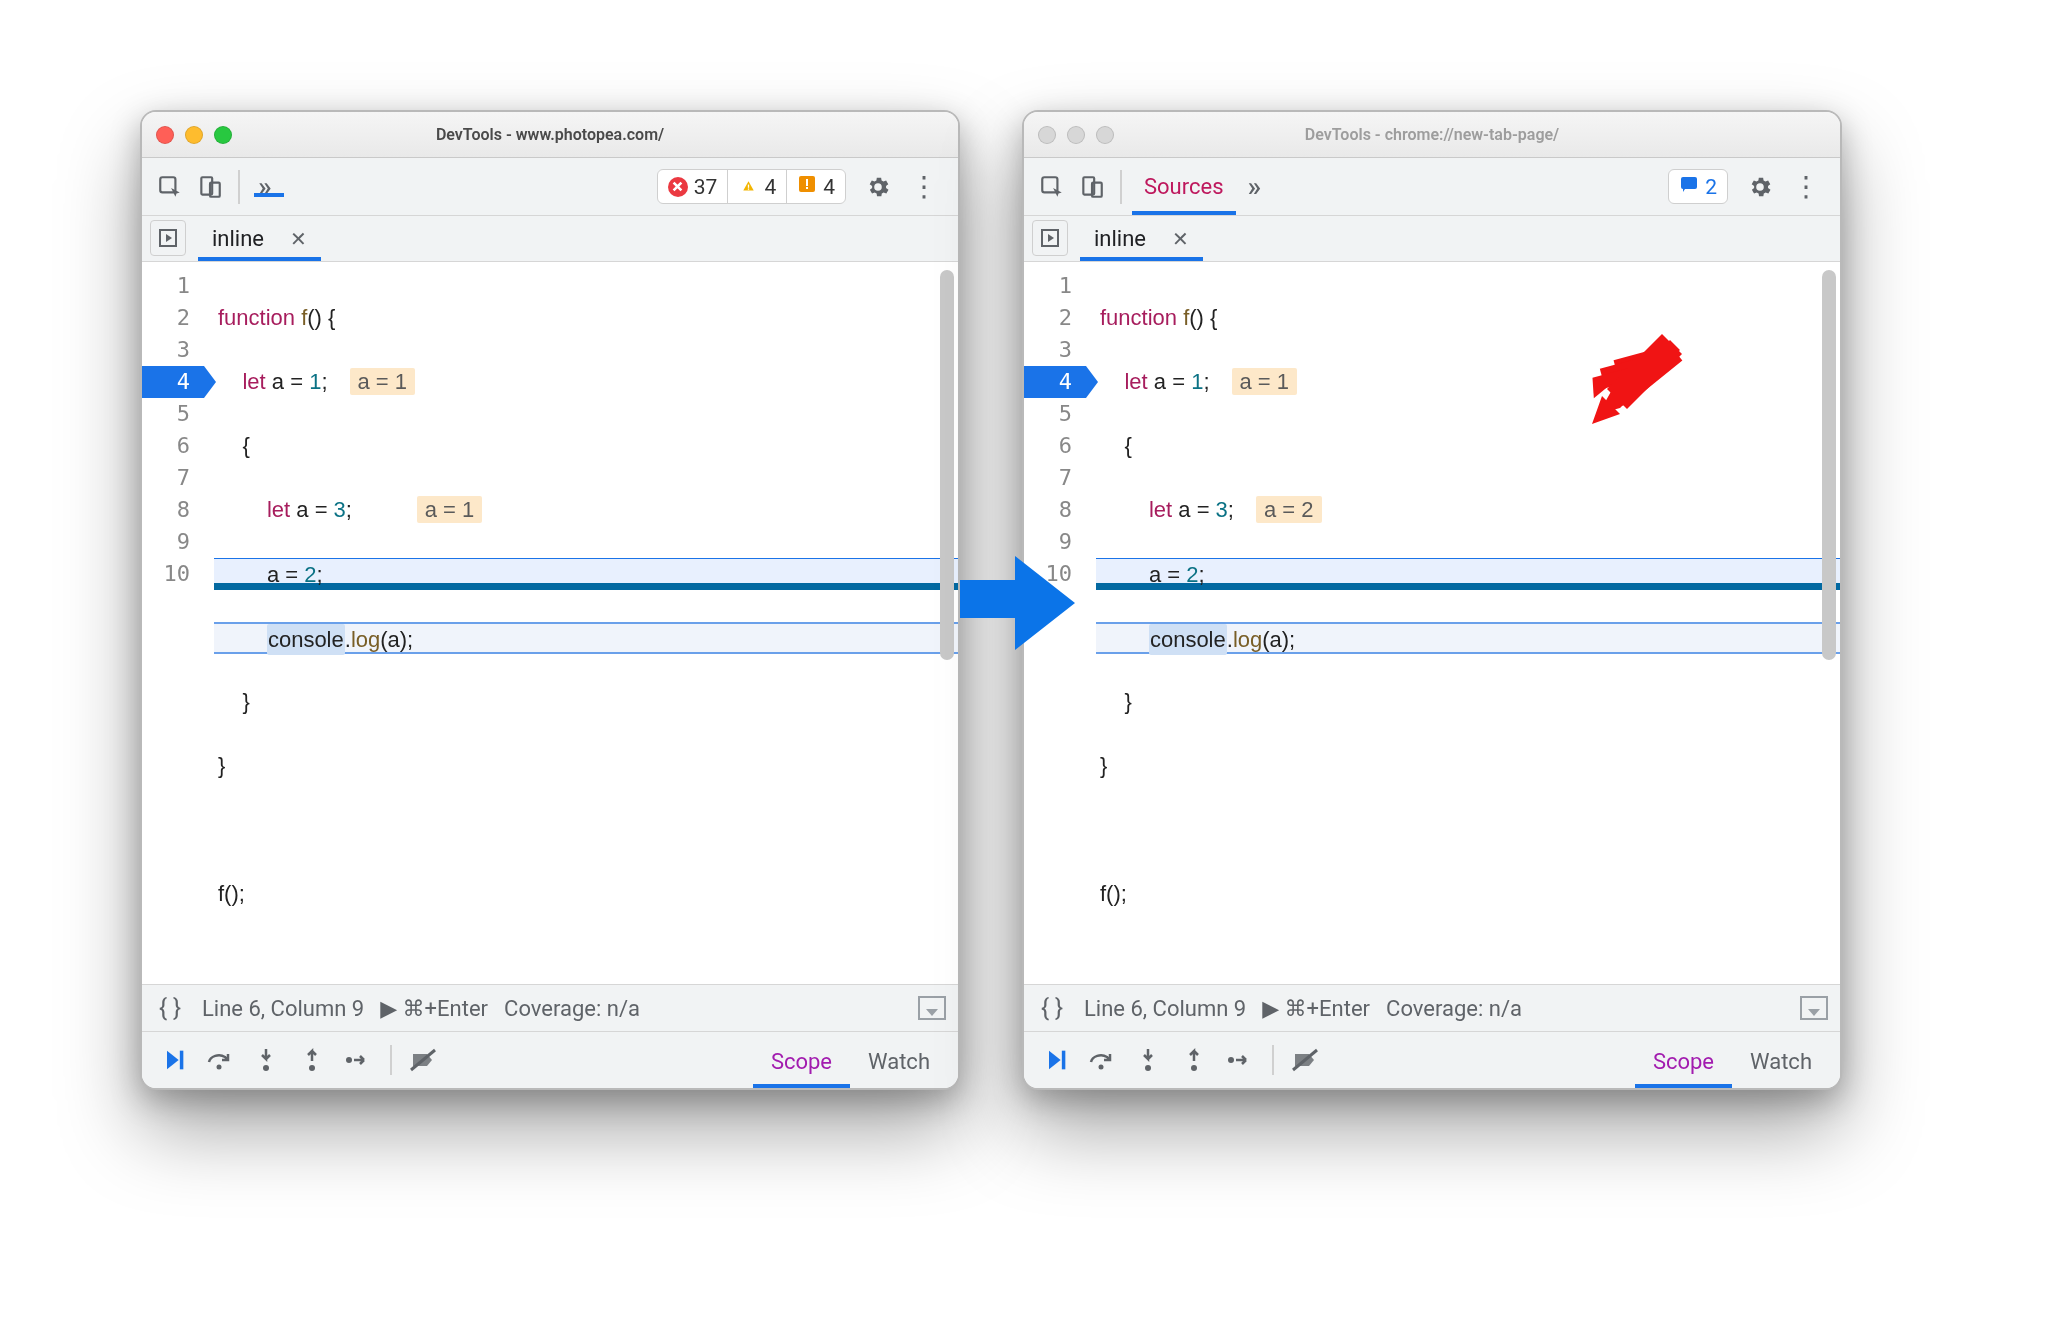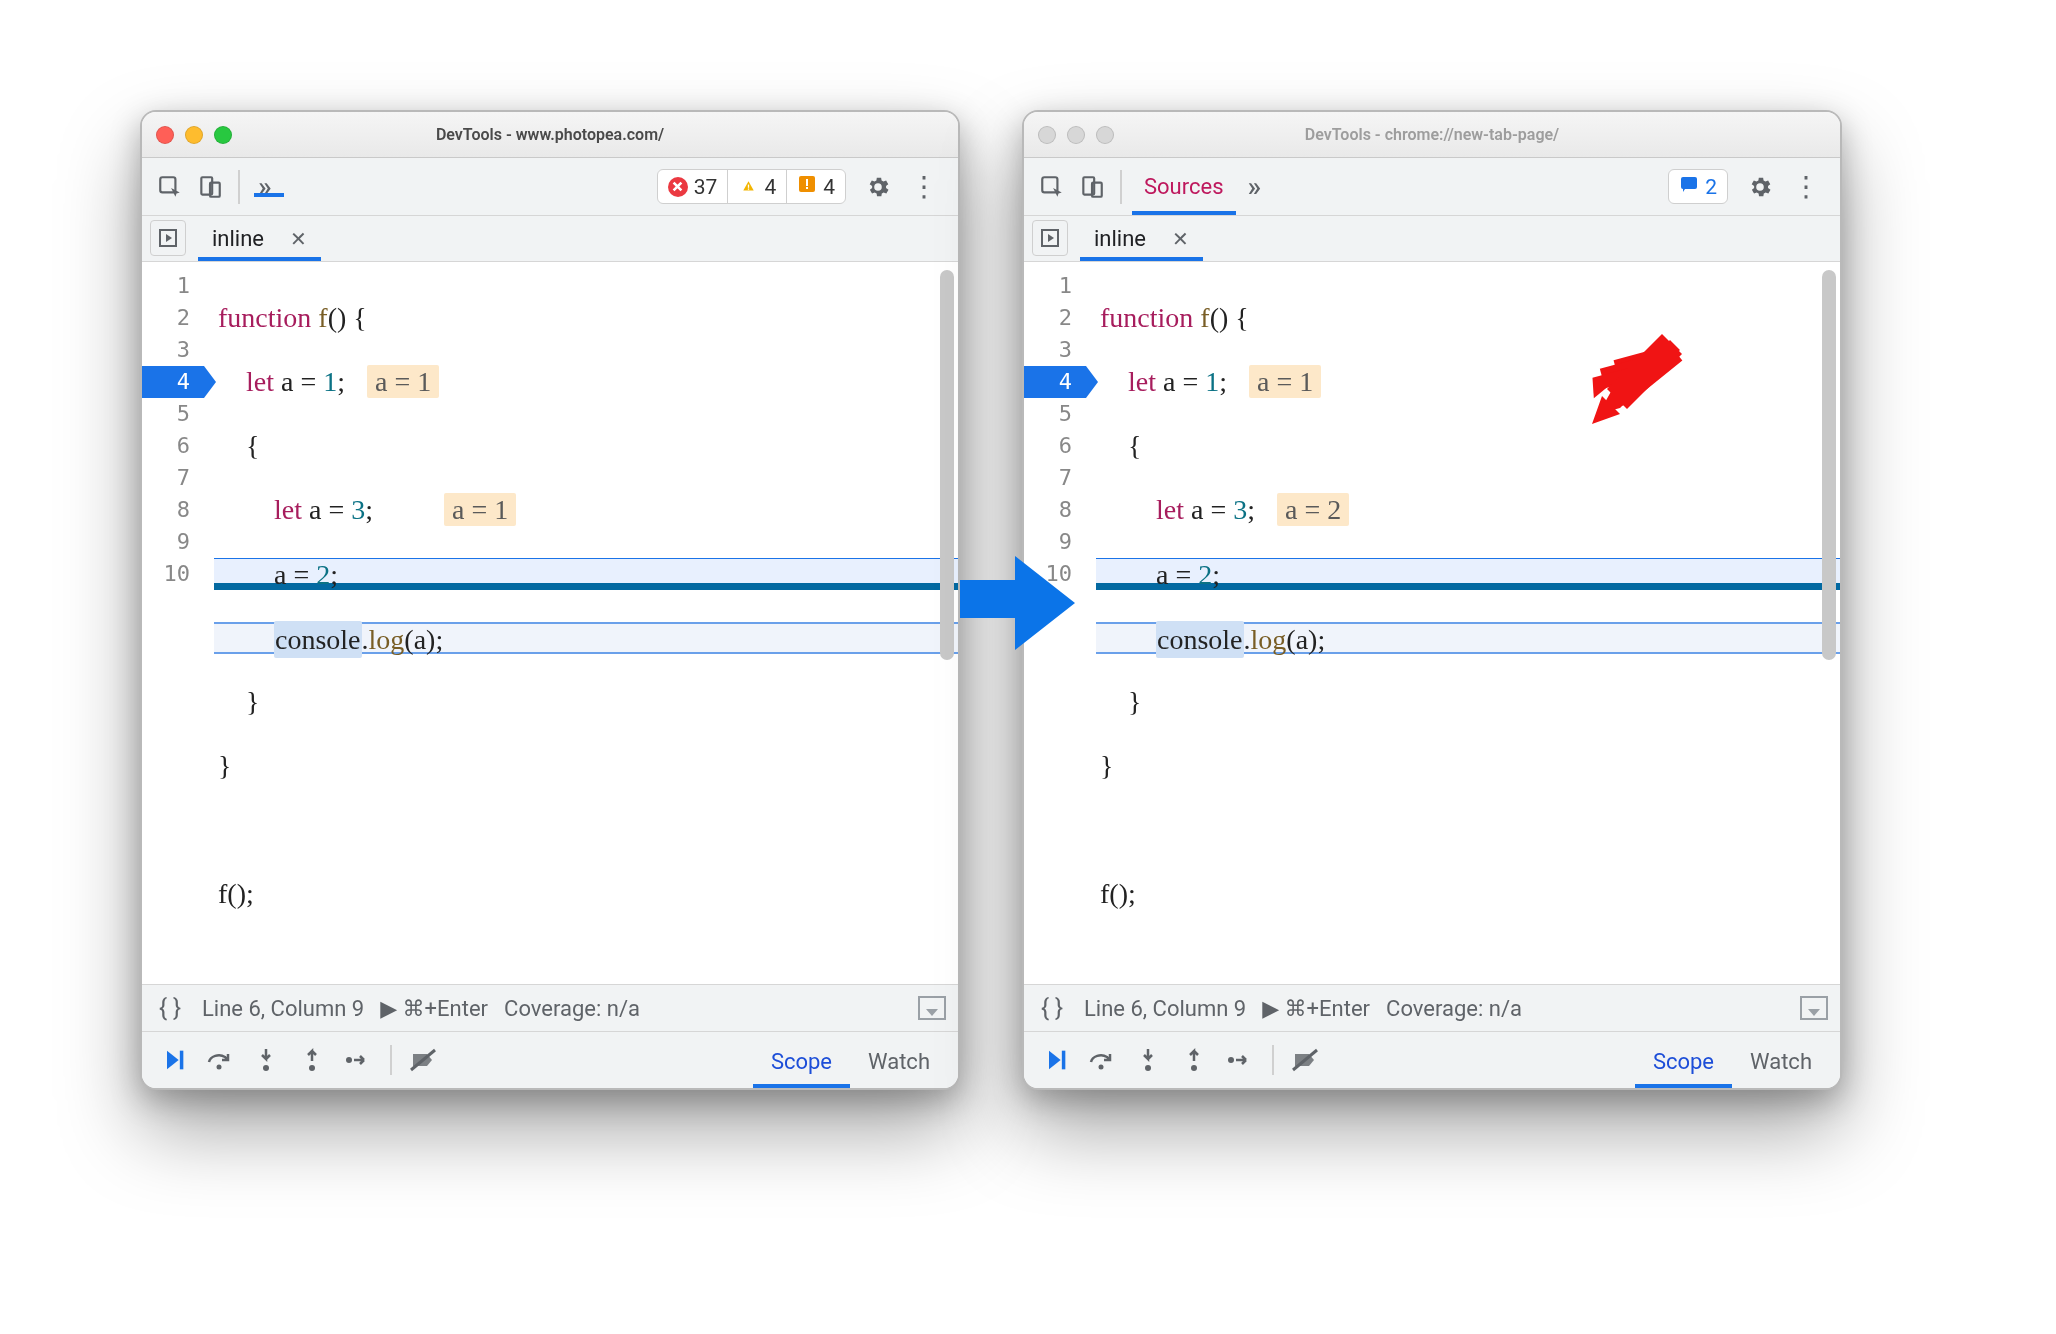--- a/index.html
+++ b/index.html
@@ -116,21 +116,21 @@
   .gutter .ln.exec {
     background:#1a73e8; color:#fff; border-radius:0;
     position:relative; margin-right:-10px; padding-right:14px;
   }
   .gutter .ln.exec::after{
     content:""; position:absolute; right:-12px; top:0; width:0; height:0;
     border-top:16px solid transparent; border-bottom:16px solid transparent;
     border-left:12px solid #1a73e8;
   }
   .code {
-    flex:1; font-family: Liberation Serif, serif; font-size:28px; white-space:pre;
+    flex:1; font-family: Liberation Sans, sans-serif; font-size:22px; white-space:pre;
     color:#222; padding:8px 0 8px 12px; line-height:32px; position:relative;
     overflow:hidden;
   }
   .cl { height:32px; display:block; padding-left:4px; position:relative;}
   .kw{color:#a71d5d;} .fn{color:#795e26;} .num{color:#0b7285;}
   .cl.paused1{ background:#e8f0fe; border-top:1px solid #1a73e8; border-bottom:7px solid #0369a1;}
   .cl.paused2{ background:#f0f4fb; border-top:2px solid #6aa0ea; border-bottom:2px solid #6aa0ea;}
   .hint{ background:#fde8c9; color:#5a5a5a; padding:1px 8px; margin-left:22px; border-radius:2px;}
   .tok-hl{ background:#cfe0f5; border-radius:2px; padding:3px 1px;}
   .code-scroll{ position:absolute; right:4px; top:8px; width:14px; height:390px; background:#c8c8c8; border-radius:7px;}
@@ -148,21 +148,21 @@
 
   
   .dbgbar{
     height:56px; background:#f1f3f4; display:flex; align-items:center; padding:0 10px; gap:2px;
   }
   .dbg-btn{ width:44px; height:40px; display:flex; align-items:center; justify-content:center; color:#5f6368;}
   .dbg-btn.active{ color:#1a73e8;}
   .dbg-sep{ width:2px; height:30px; background:#d0d0d0; margin:0 8px;}
   .scopetabs{ margin-left:auto; display:flex; height:100%; align-items:flex-end;}
   .scopetab{ font-size:22px; color:#5f6368; padding:14px 18px 10px; border-bottom:4px solid transparent;}
-  .scopetab.active{ border-bottom-color:#1a73e8; color:#1d4ed8;}
+  .scopetab.active{ border-bottom-color:#1a73e8; color:#a21caf;}
 
   
   .big-arrow{
     position:absolute; left:820px; top:438px; color:#0b74e8;
   }
   .red-arrow{
     position:absolute; color:#f01414;
   }
 </style>
 </head>

